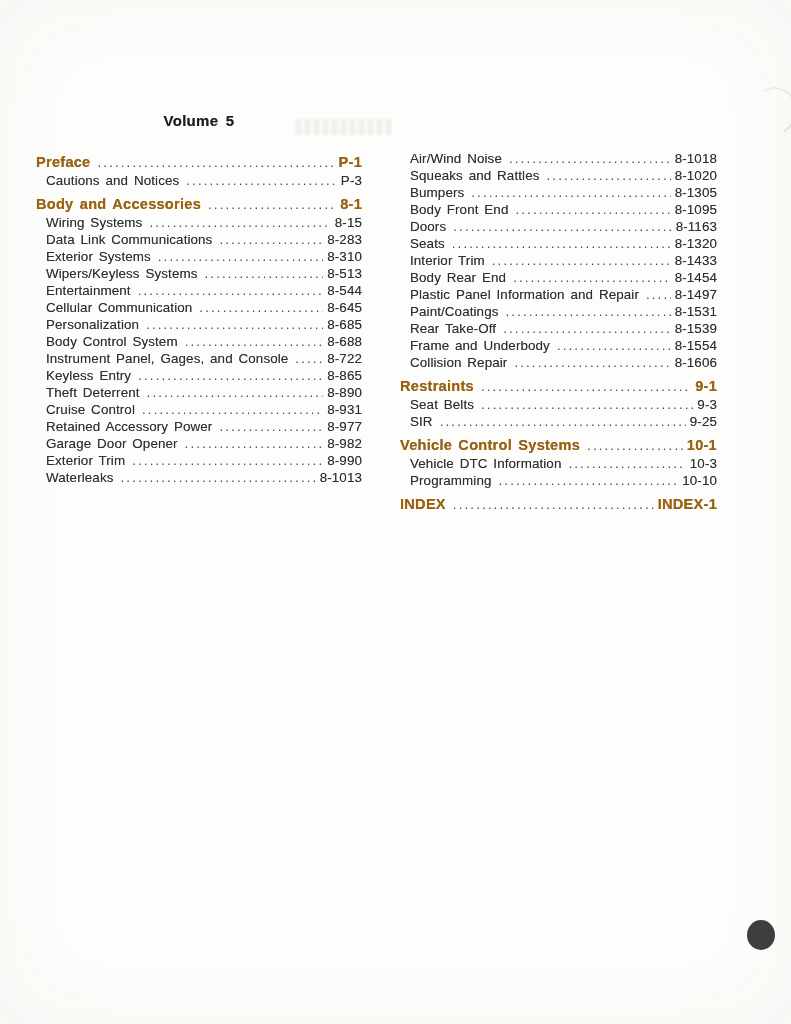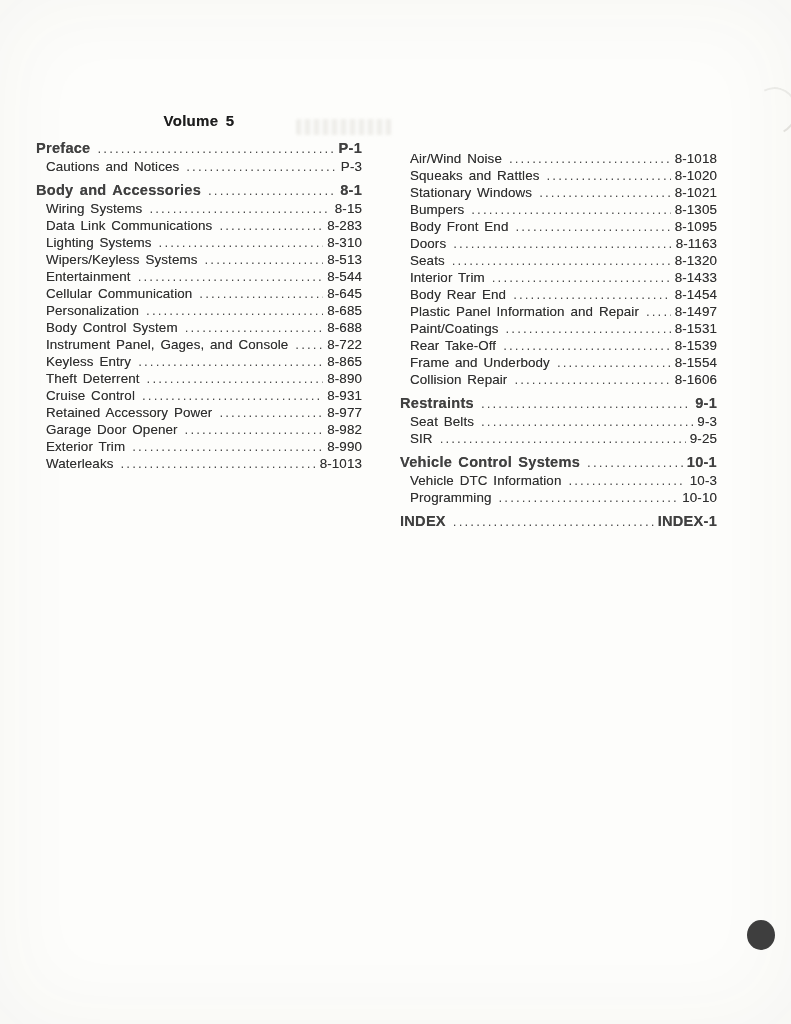--- a/index.html
+++ b/index.html
@@ -26,38 +26,38 @@
   .col-right { width: 317px; padding-top: 3px; margin-top: 36px; }
 
   .vol-title {
     font-weight: bold;
     font-size: 15px;
     letter-spacing: 0.3px;
     word-spacing: 3px;
     text-align: center;
     color: #1d1d1d;
     height: 21px;
-    margin-bottom: 7px;
+    margin-bottom: 21px;
     text-shadow: 0 0 0.4px rgba(30,30,30,0.55);
   }
 
   .row {
     display: flex;
     align-items: baseline;
     height: 17px;
     font-size: 13.4px;
     letter-spacing: 0.1px;
     word-spacing: 2px;
     color: #2f2f2f;
     text-shadow: 0 0 0.35px rgba(45,45,45,0.5);
   }
   .row.section {
     font-weight: bold;
     font-size: 14.6px;
-    color: #404040;
+    color: #a16207;
     margin-top: 6px;
     height: 19px;
     letter-spacing: 0.25px;
     text-shadow: 0 0 0.4px rgba(25,25,25,0.55);
   }
   .row.sub { padding-left: 10px; }
 
   .label { white-space: nowrap; flex: 0 0 auto; }
 
   .leader {
@@ -142,21 +142,21 @@
     <span class="label">Wiring Systems</span>
     <span class="leader"></span>
     <span class="pagenum">8-15</span>
   </div>
           <div class="row sub">
     <span class="label">Data Link Communications</span>
     <span class="leader"></span>
     <span class="pagenum">8-283</span>
   </div>
           <div class="row sub">
-    <span class="label">Lighting Systems</span>
+    <span class="label">Exterior Systems</span>
     <span class="leader"></span>
     <span class="pagenum">8-310</span>
   </div>
           <div class="row sub">
     <span class="label">Wipers/Keyless Systems</span>
     <span class="leader"></span>
     <span class="pagenum">8-513</span>
   </div>
           <div class="row sub">
     <span class="label">Entertainment</span>
@@ -225,25 +225,20 @@
       <div id="right-rows">
           <div class="row sub">
     <span class="label">Air/Wind Noise</span>
     <span class="leader"></span>
     <span class="pagenum">8-1018</span>
   </div>
           <div class="row sub">
     <span class="label">Squeaks and Rattles</span>
     <span class="leader"></span>
     <span class="pagenum">8-1020</span>
-  </div>
-          <div class="row sub">
-    <span class="label">Stationary Windows</span>
-    <span class="leader"></span>
-    <span class="pagenum">8-1021</span>
   </div>
           <div class="row sub">
     <span class="label">Bumpers</span>
     <span class="leader"></span>
     <span class="pagenum">8-1305</span>
   </div>
           <div class="row sub">
     <span class="label">Body Front End</span>
     <span class="leader"></span>
     <span class="pagenum">8-1095</span>

